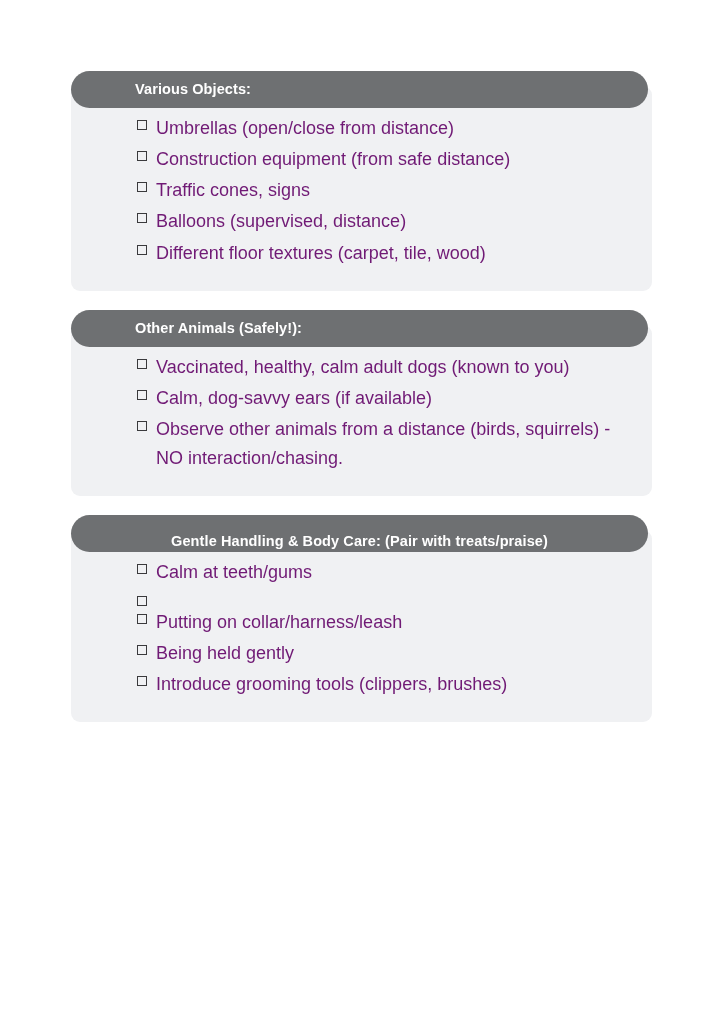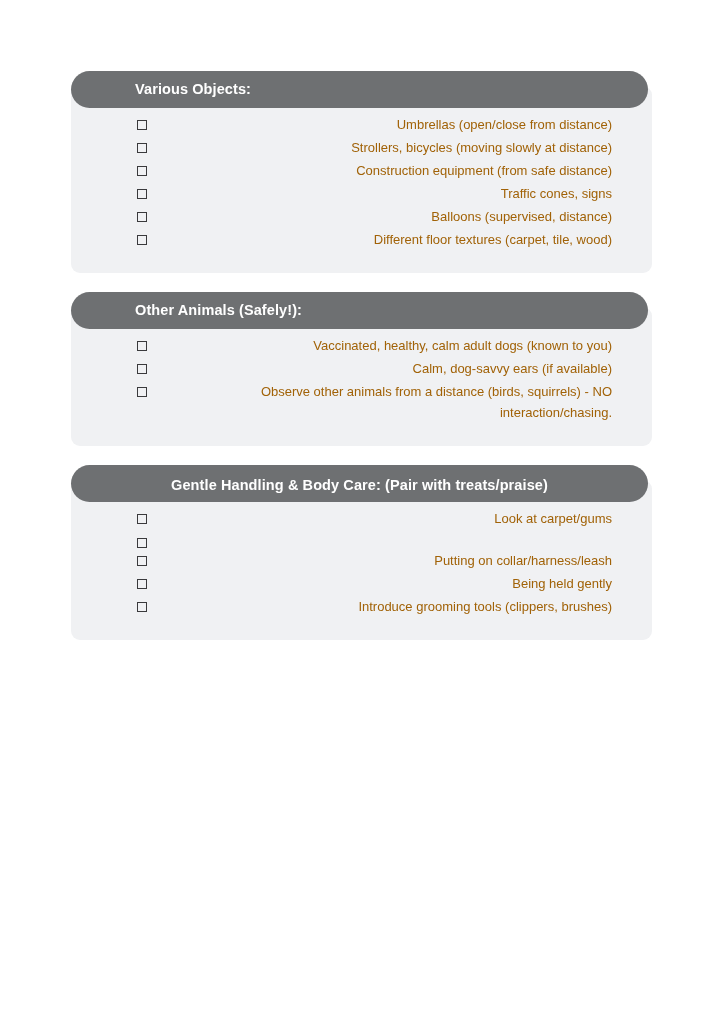--- a/index.html
+++ b/index.html
@@ -53,38 +53,37 @@
     font-weight: bold;
     letter-spacing: 0.1px;
     padding: 0 22px 0 64px;
     box-sizing: border-box;
     width: 577px;
     white-space: nowrap;
     overflow: hidden;
     text-overflow: ellipsis;
   }
   .section-header.center {
-    padding: 2px 20px;
+    padding: 8px 20px;
     text-align: center;
   }
 
   
   .items {
     list-style: none;
     margin: 0;
     padding: 0 40px 0 66px;
   }
   .item {
     display: flex;
     align-items: flex-start;
-    font-size: 13px;
+    font-size: 18px;
     line-height: 1.62;
-    color: #a16207;
+    color: #701a75;
     padding: 1px 0;
-    text-align: right;
   }
   .checkbox {
     flex: 0 0 auto;
     width: 10px;
     height: 10px;
     border: 1.3px solid #3a3a3c;
     background: transparent;
     margin-top: 6px;
     margin-right: 9px;
     box-sizing: border-box;
@@ -98,24 +97,20 @@
 
 <div class="page">
   <div id="sections-root">
       <div class="section">
         <div class="section-header">Various Objects:</div>
         <div class="section-panel">
           <ul class="items">
             <li class="item">
               <span class="checkbox"></span>
               <span class="item-label">Umbrellas (open/close from distance)</span>
-            </li>
-            <li class="item">
-              <span class="checkbox"></span>
-              <span class="item-label">Strollers, bicycles (moving slowly at distance)</span>
             </li>
             <li class="item">
               <span class="checkbox"></span>
               <span class="item-label">Construction equipment (from safe distance)</span>
             </li>
             <li class="item">
               <span class="checkbox"></span>
               <span class="item-label">Traffic cones, signs</span>
             </li>
             <li class="item">
@@ -147,21 +142,21 @@
             </li>
           </ul>
         </div>
       </div>
       <div class="section">
         <div class="section-header center">Gentle Handling &amp; Body Care: (Pair with treats/praise)</div>
         <div class="section-panel">
           <ul class="items">
             <li class="item">
               <span class="checkbox"></span>
-              <span class="item-label">Look at carpet/gums</span>
+              <span class="item-label">Calm at teeth/gums</span>
             </li>
             <li class="item">
               <span class="checkbox"></span>
             </li>
             <li class="item">
               <span class="checkbox"></span>
               <span class="item-label">Putting on collar/harness/leash</span>
             </li>
             <li class="item">
               <span class="checkbox"></span>

